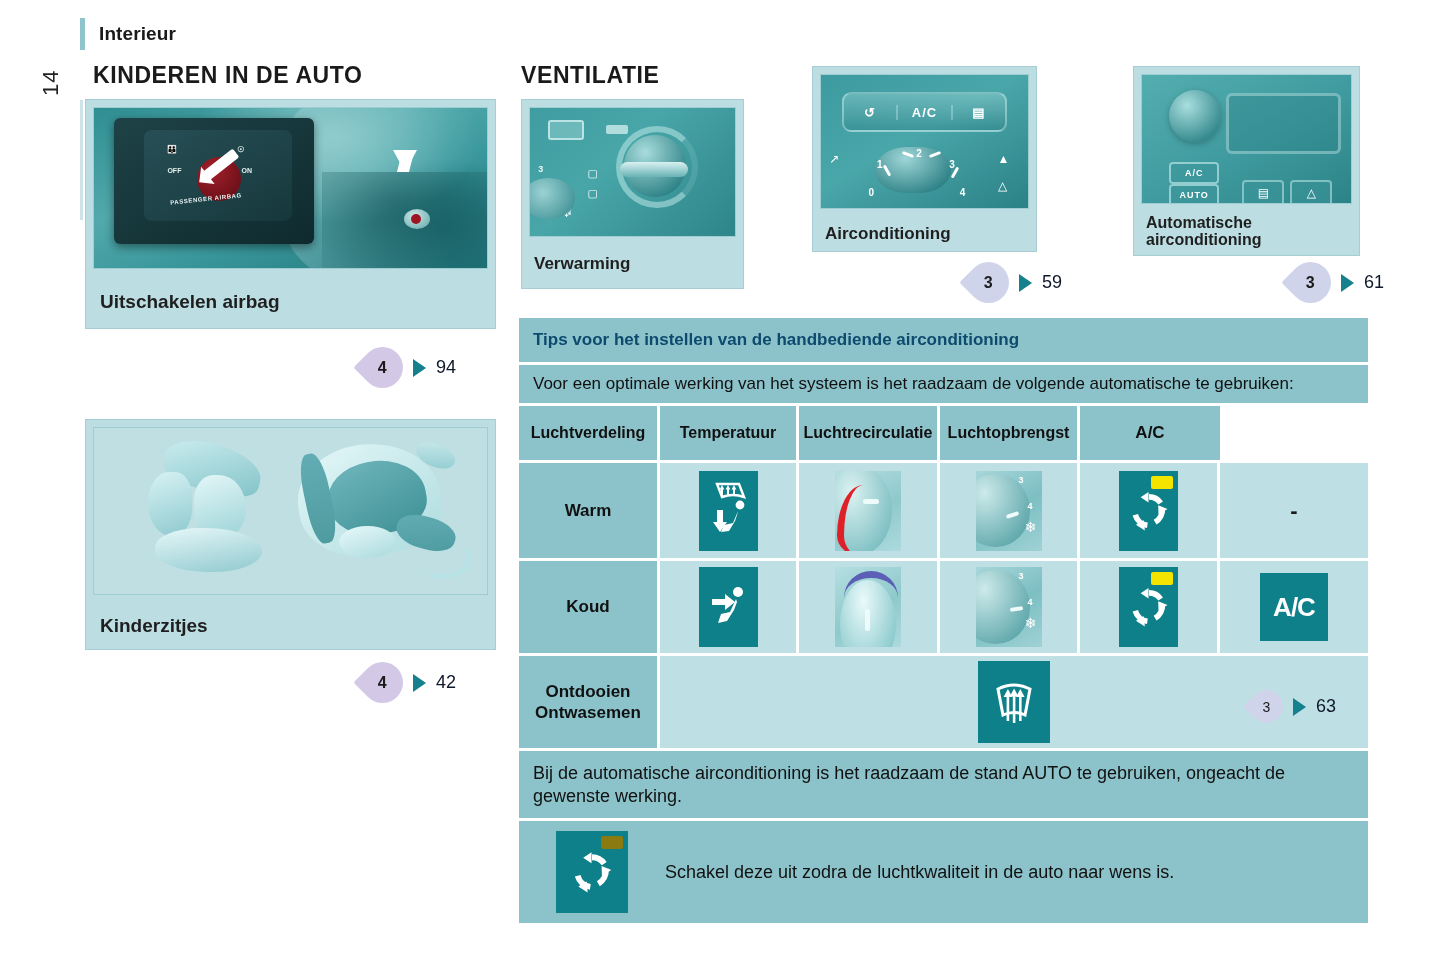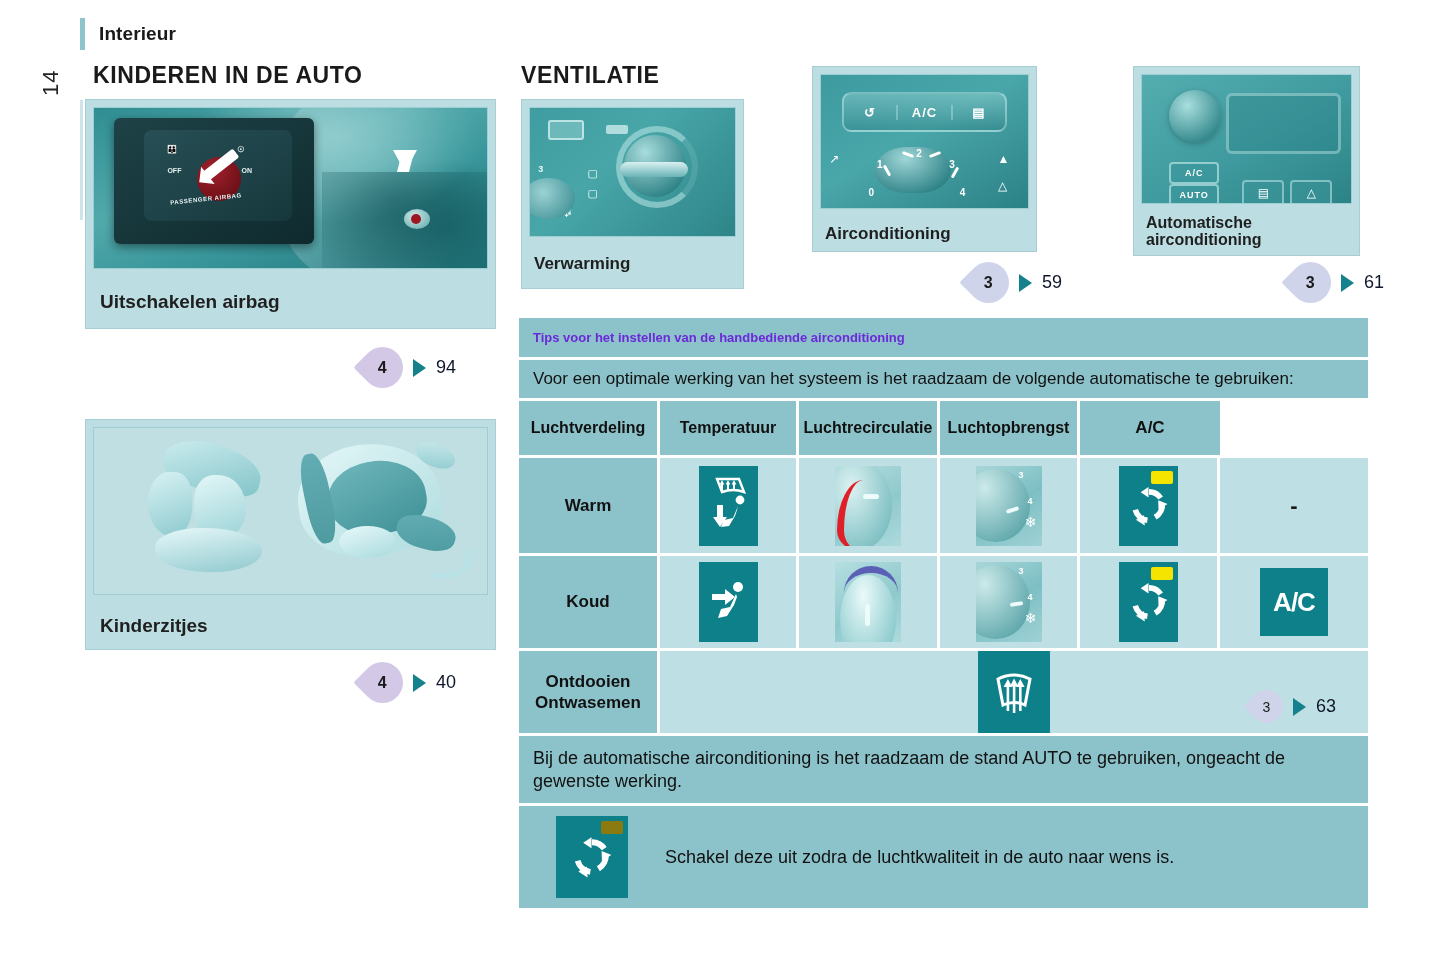--- a/index.html
+++ b/index.html
@@ -215,21 +215,21 @@
 
   #ref-94 { left:362px; top:347px; }
   #ref-95 { left:362px; top:662px; }
   #ref-59 { left:968px; top:262px; }
   #ref-61 { left:1290px; top:262px; }
   #ref-63 { left:1250px; top:690px; }
 
   
   #tips-table { position:absolute; left:519px; top:318px; width:849px; }
   .tt-title {
-    background:#8cc3cb; padding:12px 14px; font-size:13px; font-weight:bold; color:#6d28d9;
+    background:#8cc3cb; padding:12px 14px; font-size:17px; font-weight:bold; color:#0c4a6e;
     border-bottom:3px solid #fff;
   }
   .tt-intro {
     background:#8cc3cb; padding:9px 14px; font-size:17px; color:#111;
     border-bottom:3px solid #fff;
   }
   .tt-grid { display:grid; grid-template-columns:141px 139px 141px 140px 140px 148px; }
   .tt-hcell {
     background:#8cc3cb; border-right:3px solid #fff; border-bottom:3px solid #fff;
     height:57px; display:flex; align-items:center; justify-content:center;
@@ -242,21 +242,21 @@
     display:flex; align-items:center; justify-content:center;
     font-size:17px; font-weight:bold; color:#111; text-align:center; line-height:1.25;
   }
   .tt-cell {
     background:#bedfe3; border-right:3px solid #fff; border-bottom:3px solid #fff;
     display:flex; align-items:center; justify-content:center;
   }
   .tt-cell:last-child { border-right:none; }
   .row-warm > * { height:98px; }
   .row-koud > * { height:95px; }
-  .row-defrost > * { height:85px; }
+  .row-defrost > * { height:95px; }
   .tt-wide { grid-column: span 5; position:relative; }
 
   .icon-tile {
     width:59px; height:80px; background:#0d8089; position:relative;
     display:flex; align-items:center; justify-content:center;
   }
   .icon-tile.sq { width:68px; height:68px; }
   .led {
     position:absolute; right:5px; top:5px; width:22px; height:13px; background:#f5e400; border-radius:2px;
   }
@@ -363,21 +363,21 @@
     </div>
   </div>
   <div class="photo-caption">Kinderzitjes</div>
 </div>
 
 <div class="ref" id="ref-95">
   <div class="ref-pin">
       <span>4</span>
     </div>
   <div class="ref-tri"></div>
-  <div class="ref-num">40</div>
+  <div class="ref-num">42</div>
 </div>
 
 <div class="photo-card" id="card-verwarming">
   <div class="photo-frame">
     <div class="scene vent-bg">
       <div class="vent-lcd"></div>
       <div class="vent-chip" style="left:37%;top:13%;"></div>
       <div class="knob-ring"></div>
       <div class="knob-body"></div>
       <div class="knob-bar"></div>

